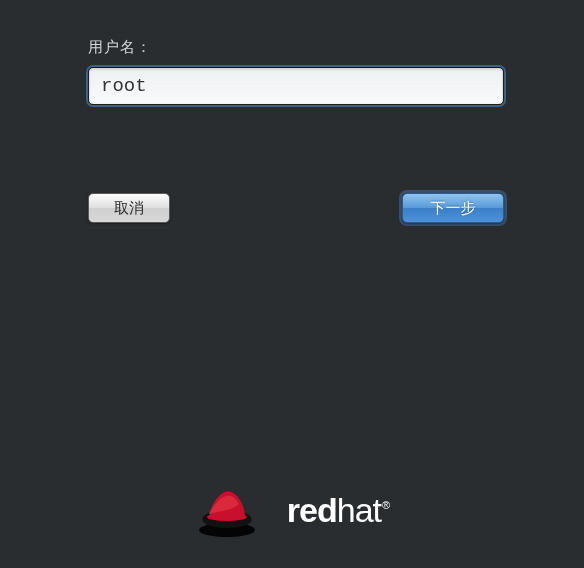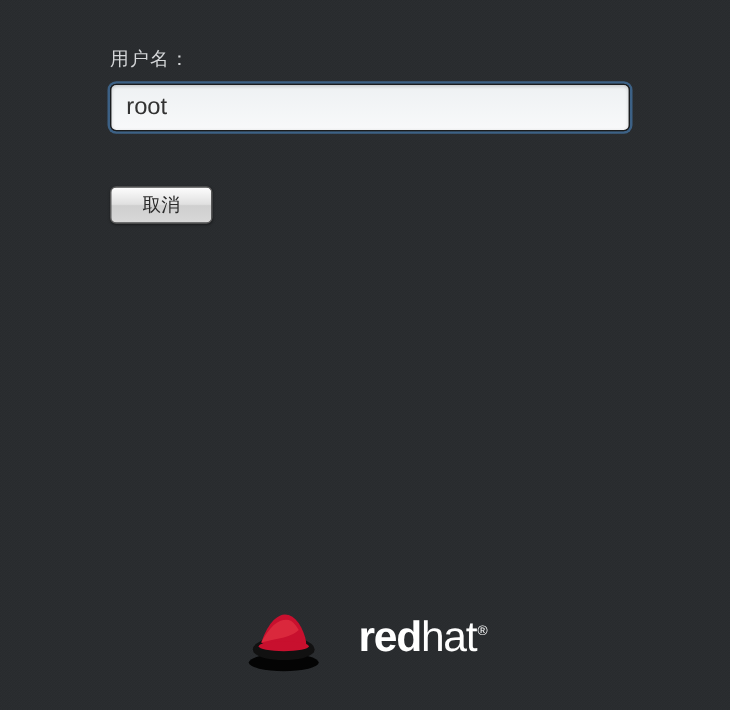--- a/index.html
+++ b/index.html
@@ -37,24 +37,24 @@
       width: 100%;
       height: 38px;
       background: linear-gradient(to bottom, #eef1f3 0%, #f8f9fa 100%);
       border: 1px solid #1a1c1e;
       border-radius: 5px;
       padding: 0 12px;
       font-size: 19px;
       color: #333;
       box-shadow: 0 0 0 2px rgba(80,150,220,0.5), inset 0 1px 3px rgba(0,0,0,0.2);
       outline: none;
-      font-family: Liberation Sans, sans-serif;
+      font-family: Liberation Mono, monospace;
     }
     .buttons-row {
-      margin-top: 44px;
+      margin-top: 88px;
       width: 416px;
       display: flex;
       justify-content: space-between;
     }
     .btn {
       height: 30px;
       border-radius: 5px;
       font-size: 15px;
       padding: 0 22px;
       cursor: pointer;
@@ -111,20 +111,21 @@
 </head>
 <body>
 
 <div class="login-container">
   <div class="label">用户名：</div>
   <div class="input-wrap">
     <input type="text" class="text-input" value="root" style="">
   </div>
   <div class="buttons-row">
     <button class="btn btn-cancel">取消</button>
+    <button class="btn btn-next">下一步</button>
   </div>
 </div>
 
 <div class="logo-area">
   <div class="logo-hat">
     <svg width="64" height="56" viewBox="0 0 64 56">
       <ellipse cx="32" cy="48" rx="28" ry="7" fill="#000" opacity="0.9"></ellipse>
       <path d="M 8 40 Q 6 36 10 33 Q 20 26 32 26 Q 44 26 54 33 Q 58 36 56 40 Q 50 46 32 46 Q 14 46 8 40 Z" fill="#111"></path>
       <path d="M 14 32 Q 18 20 24 14 Q 30 8 36 10 Q 42 12 46 20 Q 50 28 50 34 Q 42 38 32 38 Q 22 38 14 32 Z" fill="#c8102e"></path>
       <path d="M 14 32 Q 18 24 24 18 Q 30 13 36 14 Q 40 15 44 22 Q 40 26 32 28 Q 22 30 14 32 Z" fill="#e63946" opacity="0.6"></path>

